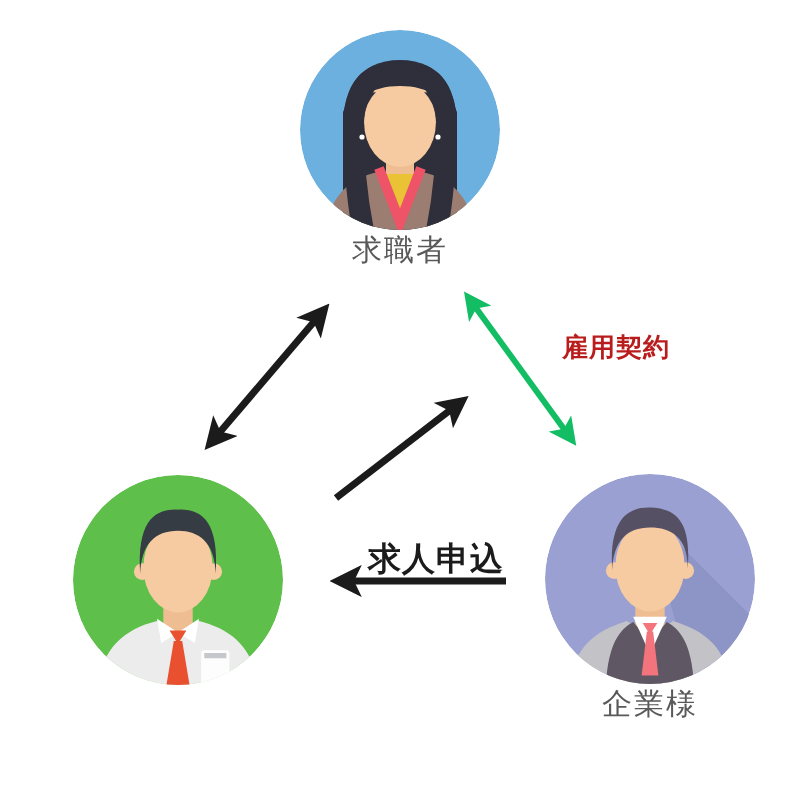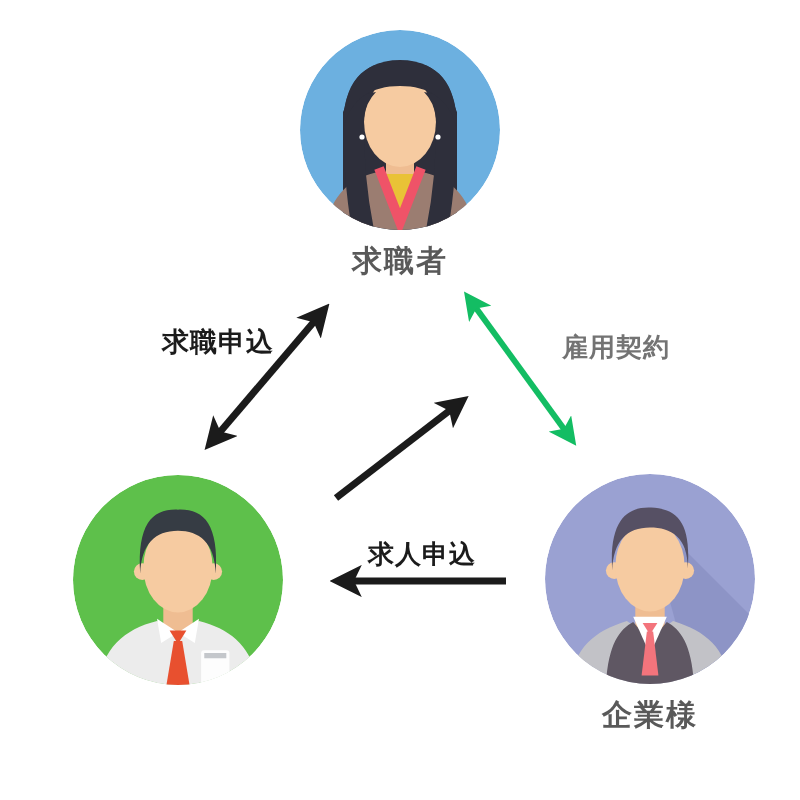--- a/index.html
+++ b/index.html
@@ -14,23 +14,22 @@
     margin: 0 auto;
   }
   .entity {
     position: absolute;
     display: flex;
     flex-direction: column;
     align-items: center;
   }
   .entity svg { display: block; }
   .entity-label {
-    margin-top: 11px;
     font-size: 30px;
-    font-weight: bold;
+    font-weight: normal;
     color: #595959;
     letter-spacing: 2px;
     white-space: nowrap;
   }
   #entity-job-seeker    { left: 300px; top: 30px;  width: 200px; }
   #entity-agency        { left: 73px;  top: 475px; width: 210px; }
   #entity-company       { left: 545px; top: 474px; width: 210px; text-align: center; }
   #entity-agency .entity-label { letter-spacing: 0.5px; }
 
   .arrows-layer {
@@ -42,22 +41,22 @@
   .rel-label {
     position: absolute;
     font-size: 27px;
     font-weight: bold;
     color: #1b1b1b;
     white-space: nowrap;
     letter-spacing: 1px;
   }
   #label-job-application  { left: 162px; top: 324px; }
   #label-referral         { left: 277px; top: 398px; }
-  #label-employment       { left: 562px; top: 330px; font-size: 26px; color: #737373; }
-  #label-job-posting      { left: 368px; top: 537px; font-size: 26px; }
+  #label-employment       { left: 562px; top: 330px; font-size: 26px; color: #b91c1c; }
+  #label-job-posting      { left: 368px; top: 537px; font-size: 33px; }
 </style>
 </head>
 <body>
 
 <div class="canvas">
 
   <div class="entity" id="entity-job-seeker">
     <svg width="200" height="200" viewBox="0 0 200 200">
       <defs>
           <clipPath id="clip-js">
@@ -176,17 +175,16 @@
 
     <line x1="220" y1="432" x2="324" y2="310" stroke="#1b1b1b" stroke-width="7" marker-start="url(#ah-black-start)" marker-end="url(#ah-black)"></line>
 
     <line x1="336" y1="498" x2="462" y2="401" stroke="#1b1b1b" stroke-width="7" marker-end="url(#ah-black)"></line>
 
     <line x1="476" y1="308" x2="572" y2="440" stroke="#13bd63" stroke-width="6" marker-start="url(#ah-green-start)" marker-end="url(#ah-green)"></line>
 
     <line x1="506" y1="581" x2="338" y2="581" stroke="#1b1b1b" stroke-width="7" marker-end="url(#ah-black)"></line>
   </svg>
 
-  <div class="rel-label" id="label-job-application">求職申込</div>
   <div class="rel-label" id="label-employment">雇用契約</div>
   <div class="rel-label" id="label-job-posting">求人申込</div>
 
 </div>
 
 </body></html>

